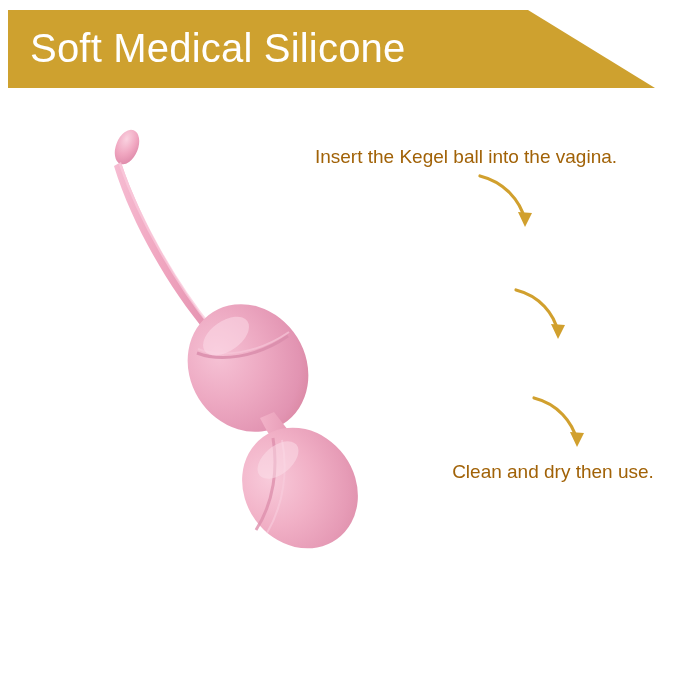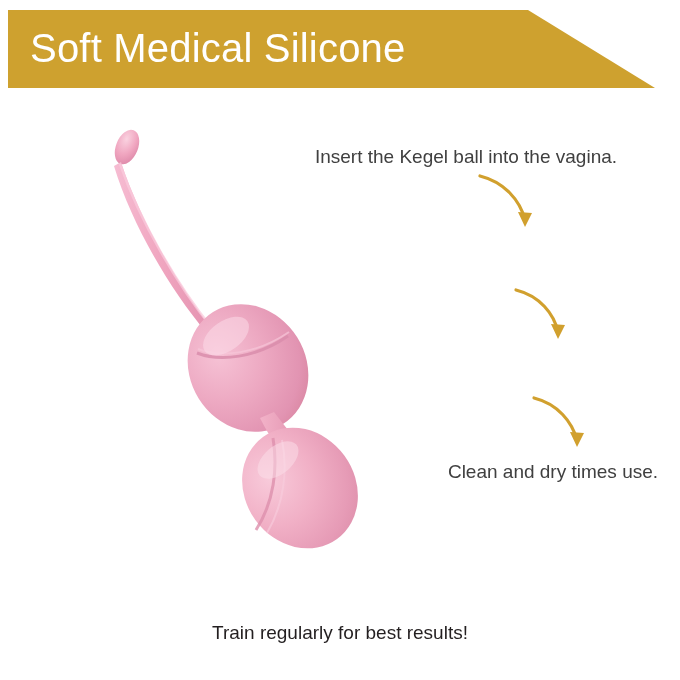--- a/index.html
+++ b/index.html
@@ -47,21 +47,21 @@
     position: absolute;
     left: 60px;
     top: 110px;
     width: 330px;
     height: 450px;
   }
 
   
   .step-text {
     position: absolute;
-    color: #404040;
+    color: #a16207;
     font-size: 19px;
     font-weight: 400;
     text-align: center;
     line-height: 26px;
     white-space: pre-line;
   }
   #step-1 { left: 296px; top: 144px; width: 340px; }
   #step-2 { left: 358px; top: 230px; width: 310px; }
   #step-3 { left: 438px; top: 353px; width: 230px; }
   #step-4 { left: 428px; top: 459px; width: 250px; }
@@ -156,32 +156,31 @@
       <path d="M 222 330 C 228 360, 224 394, 207 423" stroke="#f9cddd" stroke-width="2" fill="none" opacity="0.6"></path>
 
       <ellipse cx="218" cy="350" rx="24" ry="14" transform="rotate(-40 218 350)" fill="#fcdfea" opacity="0.5"></ellipse>
     </svg>
   </div>
 
   <div class="step-text" id="step-1">Insert the Kegel ball into the vagina.</div>
 
 
 
-  <div class="step-text" id="step-4">Clean and dry times use.</div>
+  <div class="step-text" id="step-4">Clean and dry then use.</div>
 
   <svg class="arrow-svg" id="arrow-1" width="80" height="70" viewBox="0 0 80 70">
     <path d="M 10 8 C 34 14, 50 32, 55 52" stroke="#d1a02e" stroke-width="3.2" fill="none" stroke-linecap="round"></path>
     <path d="M 48 44 L 55 59 L 62 45 Z" fill="#d1a02e"></path>
   </svg>
 
   <svg class="arrow-svg" id="arrow-2" width="80" height="70" viewBox="0 0 80 70">
     <path d="M 12 10 C 36 16, 50 34, 54 52" stroke="#d1a02e" stroke-width="3.2" fill="none" stroke-linecap="round"></path>
     <path d="M 47 44 L 54 59 L 61 45 Z" fill="#d1a02e"></path>
   </svg>
 
   <svg class="arrow-svg" id="arrow-3" width="80" height="70" viewBox="0 0 80 70">
     <path d="M 12 10 C 36 16, 50 34, 55 52" stroke="#d1a02e" stroke-width="3.2" fill="none" stroke-linecap="round"></path>
     <path d="M 48 44 L 55 59 L 62 45 Z" fill="#d1a02e"></path>
   </svg>
 
-  <div id="footer-note">Train regularly for best results!</div>
 
 </div>
 
 </body></html>

